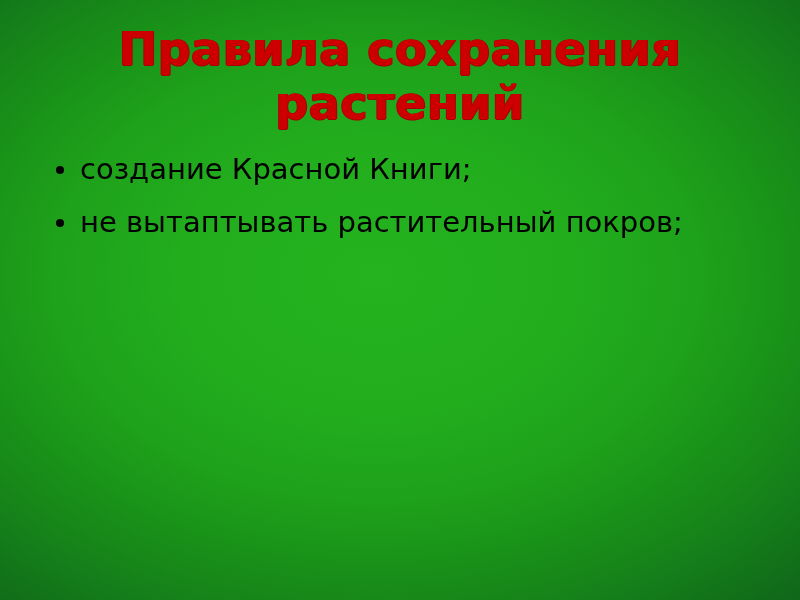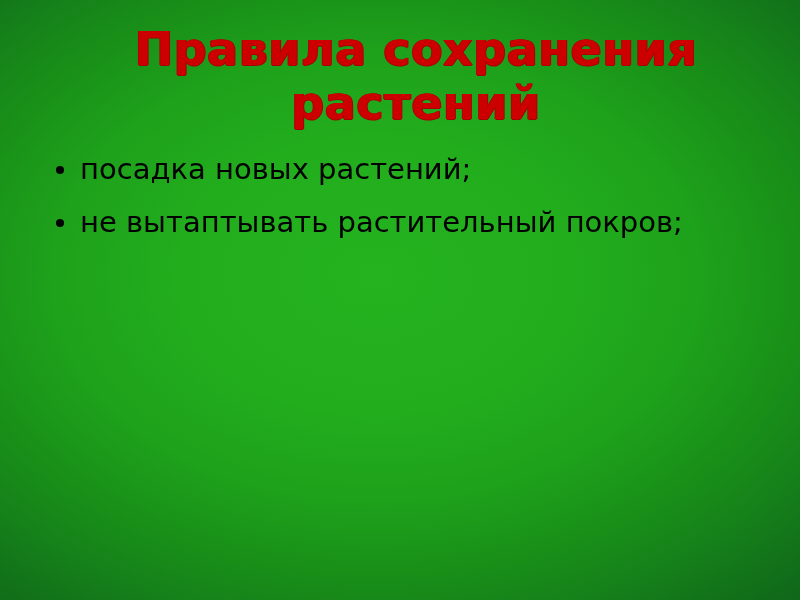--- a/index.html
+++ b/index.html
@@ -27,21 +27,21 @@
         #15801a 82%,
         #127219 92%,
         #10681a 100%);
     font-family: "DejaVu Sans", sans-serif;
     -webkit-font-smoothing: antialiased;
   }
 
   
   .title-block {
     position: absolute;
-    left: 76px;
+    left: 60px;
     top: 22px;
     width: 680px;
     text-align: center;
     color: #cc0000;
     font-family: "DejaVu Sans", sans-serif;
     font-weight: 700;
     font-size: 46px;
     line-height: 54px;
     letter-spacing: 0.5px;
     text-shadow:
@@ -93,26 +93,26 @@
 </style>
 </head>
 <body>
 
 <div id="slide">
 
   <div class="title-block">Правила сохранения растений</div>
 
   <ul class="bullet-list">
 
+    <li class="bullet-item">
+      <span class="bullet-dot"></span>
+      <span class="bullet-text">создание Красной Книги;</span>
+    </li>
 
 
-    <li class="bullet-item">
-      <span class="bullet-dot"></span>
-      <span class="bullet-text">посадка новых растений;</span>
-    </li>
 
 
     <li class="bullet-item">
       <span class="bullet-dot"></span>
       <span class="bullet-text">не вытаптывать растительный покров;</span>
     </li>
 
   </ul>
 
 </div>

